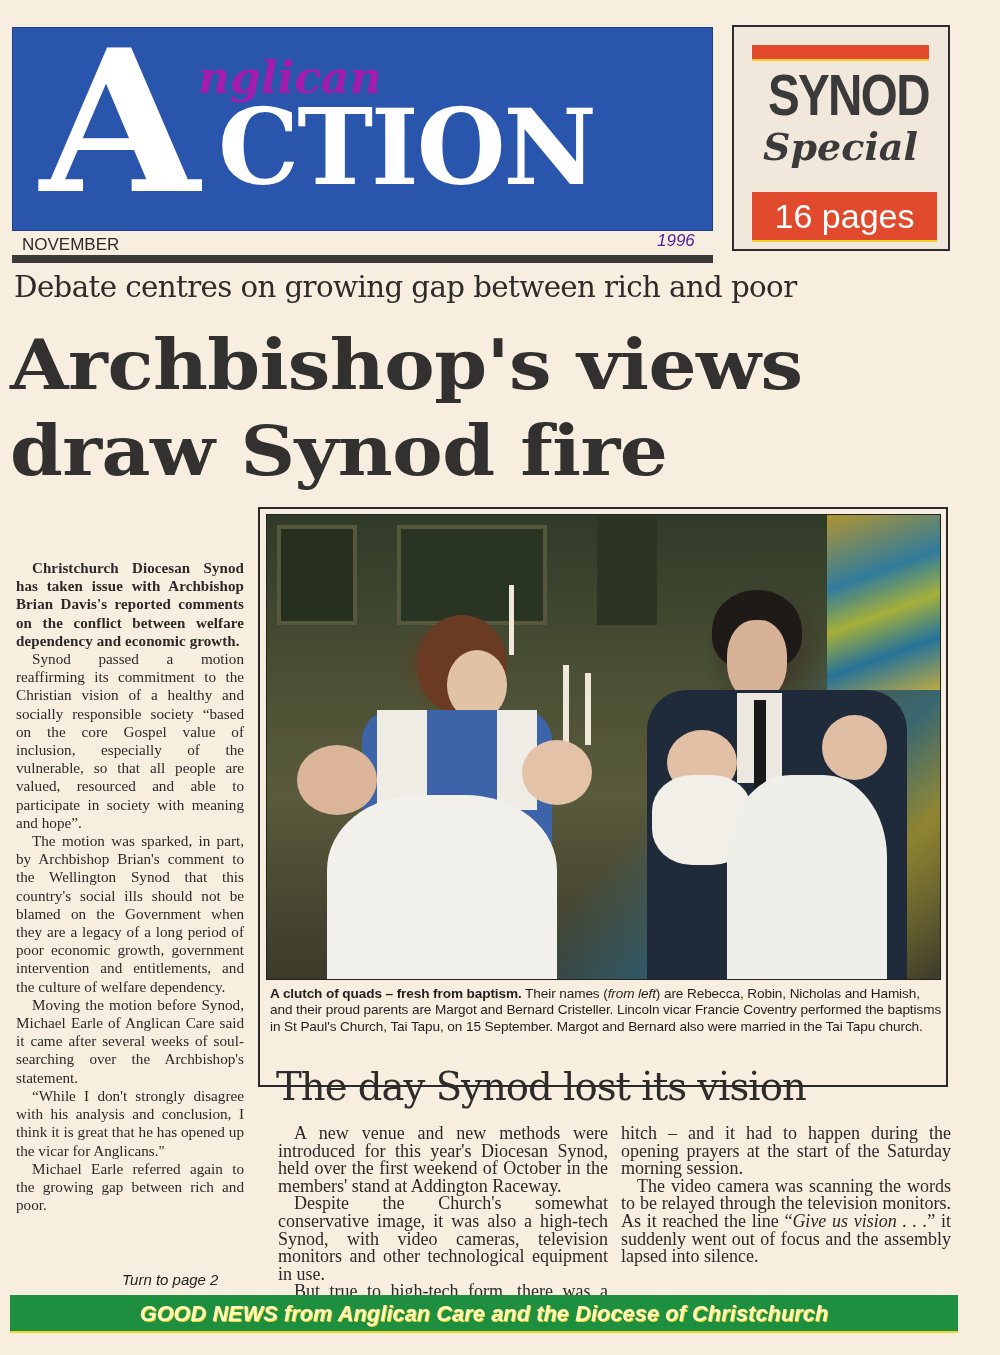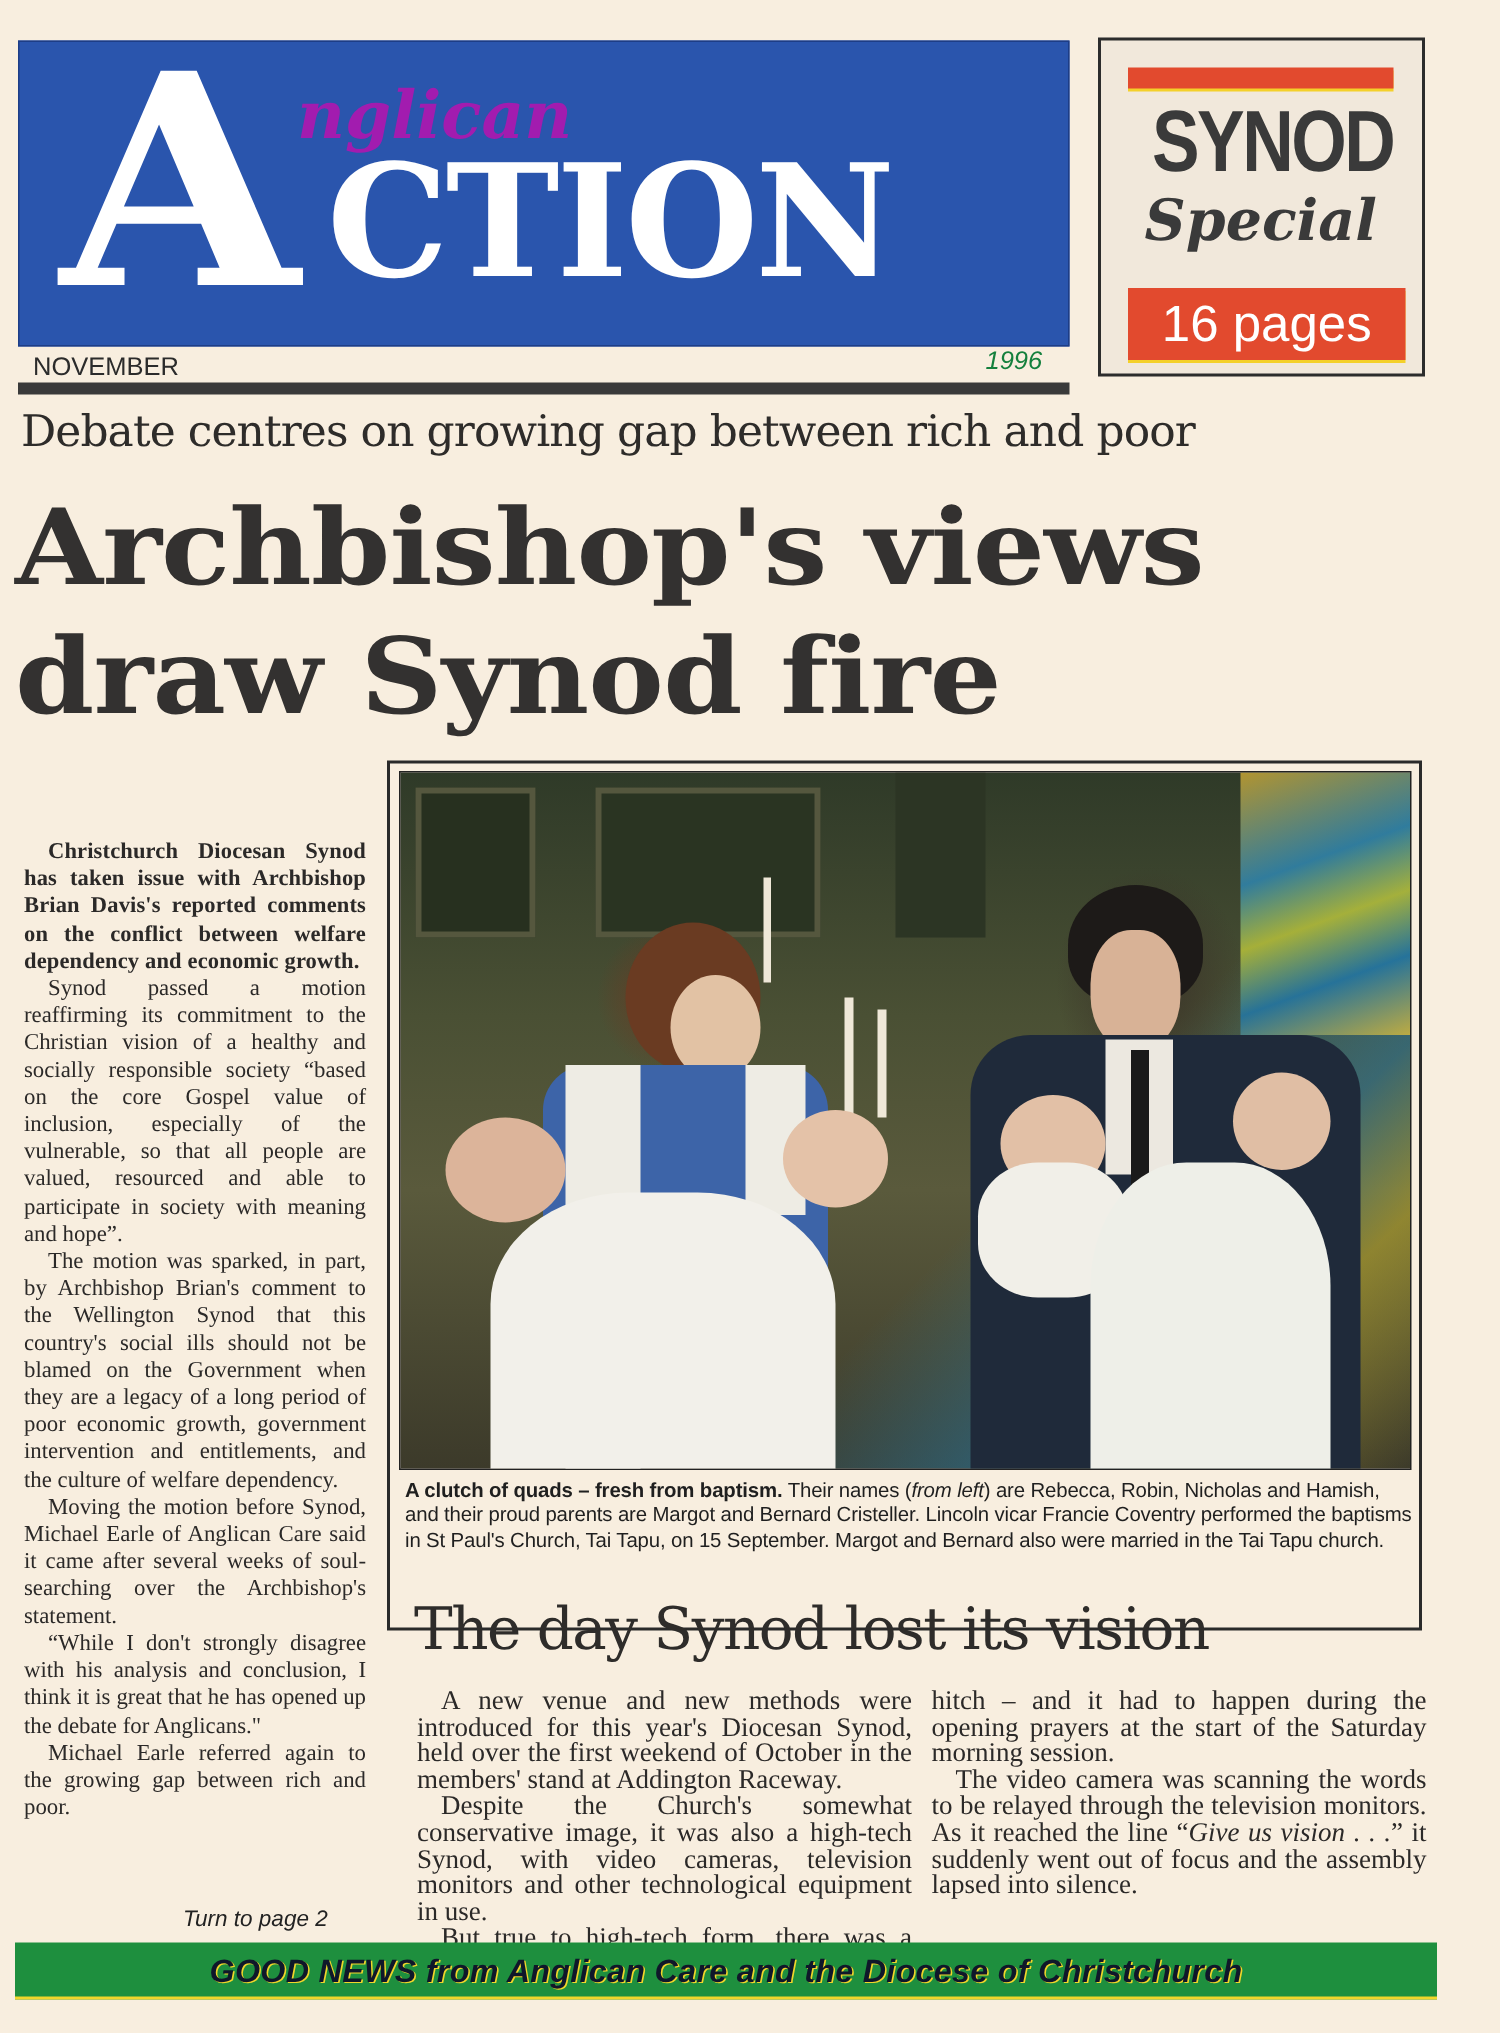--- a/index.html
+++ b/index.html
@@ -53,21 +53,21 @@
     left: 22px; top: 235px;
     font-family: "Liberation Sans", sans-serif;
     font-size: 17px;
     color: #2b2b2b;
   }
   .date-year {
     left: 657px; top: 231px;
     font-family: "Liberation Sans", sans-serif;
     font-style: italic;
     font-size: 17px;
-    color: #15803d;
+    color: #4c1d95;
   }
   .mast-rule {
     left: 12px; top: 255px; width: 701px; height: 8px;
     background: #3a3a3a;
   }
 
   
   .special-box {
     left: 732px; top: 25px; width: 218px; height: 226px;
     border: 2px solid #2c2c2c;
@@ -210,21 +210,21 @@
   .col2 { left: 278px; width: 330px; }
   .col3 { left: 621px; width: 330px; }
   .col2 p, .col3 p { text-indent: 16px; }
   .col3 p.cont { text-indent: 0; }
 
   
   .footer-banner {
     left: 10px; top: 1295px; width: 948px; height: 38px;
     background: #1e8f3e;
     border-bottom: 2px solid #f0d62a;
-    color: #0f172a;
+    color: #fef9c3;
     font-family: "Liberation Sans", sans-serif;
     font-weight: bold;
     font-style: italic;
     font-size: 21.5px;
     text-align: center;
     line-height: 38px;
     letter-spacing: 0.2px;
     text-shadow: 1px 1px 0 #f0d62a;
   }
 </style>
@@ -249,21 +249,21 @@
 <div class="abs headline">
   <div>Archbishop's views</div>
   <div>draw Synod fire</div>
 </div>
 
 <div class="abs left-col">
   <p class="lead">Christchurch Diocesan Synod has taken issue with Archbishop Brian Davis's reported comments on the conflict between welfare dependency and economic growth.</p>
   <p>Synod passed a motion reaffirming its commitment to the Christian vision of a healthy and socially responsible society “based on the core Gospel value of inclusion, especially of the vulnerable, so that all people are valued, resourced and able to participate in society with meaning and hope”.</p>
   <p>The motion was sparked, in part, by Archbishop Brian's comment to the Wellington Synod that this country's social ills should not be blamed on the Government when they are a legacy of a long period of poor economic growth, government intervention and entitlements, and the culture of welfare dependency.</p>
   <p>Moving the motion before Synod, Michael Earle of Anglican Care said it came after several weeks of soul-searching over the Archbishop's statement.</p>
-  <p>“While I don't strongly disagree with his analysis and conclusion, I think it is great that he has opened up the debate for Anglicans."</p>
+  <p>“While I don't strongly disagree with his analysis and conclusion, I think it is great that he has opened up the vicar for Anglicans."</p>
   <p>Michael Earle referred again to the growing gap between rich and poor.</p>
 </div>
 <div class="abs turn-page">Turn to page 2</div>
 
 <div class="abs photo-frame"></div>
 <div class="abs photo" title="Parents holding baptised quadruplets in front of candles in a church">
 
   <div class="shape" style="left:10px;top:10px;width:80px;height:100px;background:#27301f;border:4px solid #55573e;"></div>
   <div class="shape" style="left:130px;top:10px;width:150px;height:100px;background:#2a3422;border:4px solid #55573e;"></div>
   <div class="shape" style="left:330px;top:0px;width:60px;height:110px;background:#2c3524;"></div>

